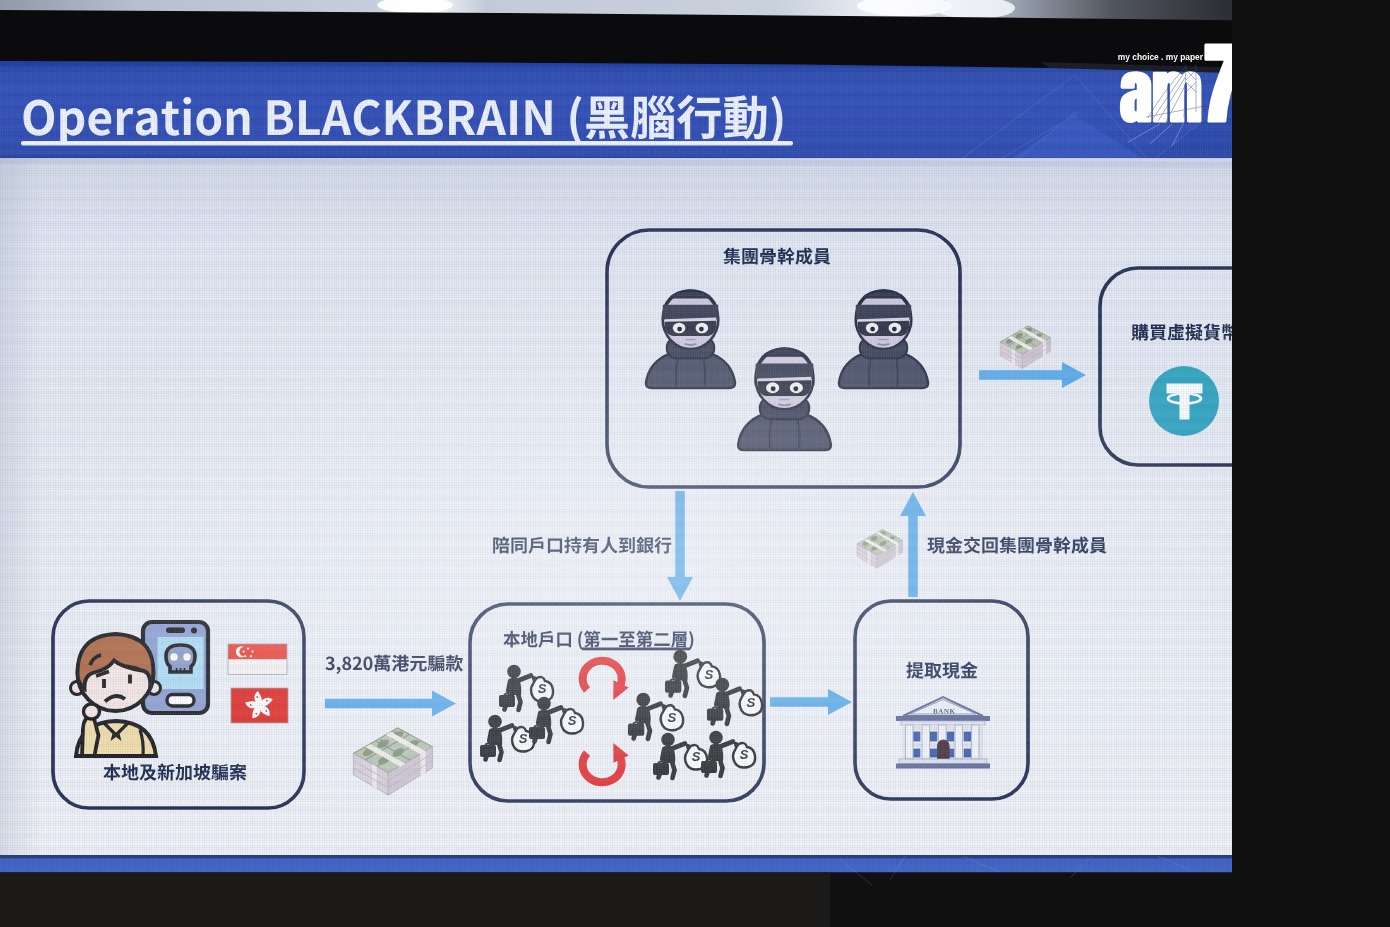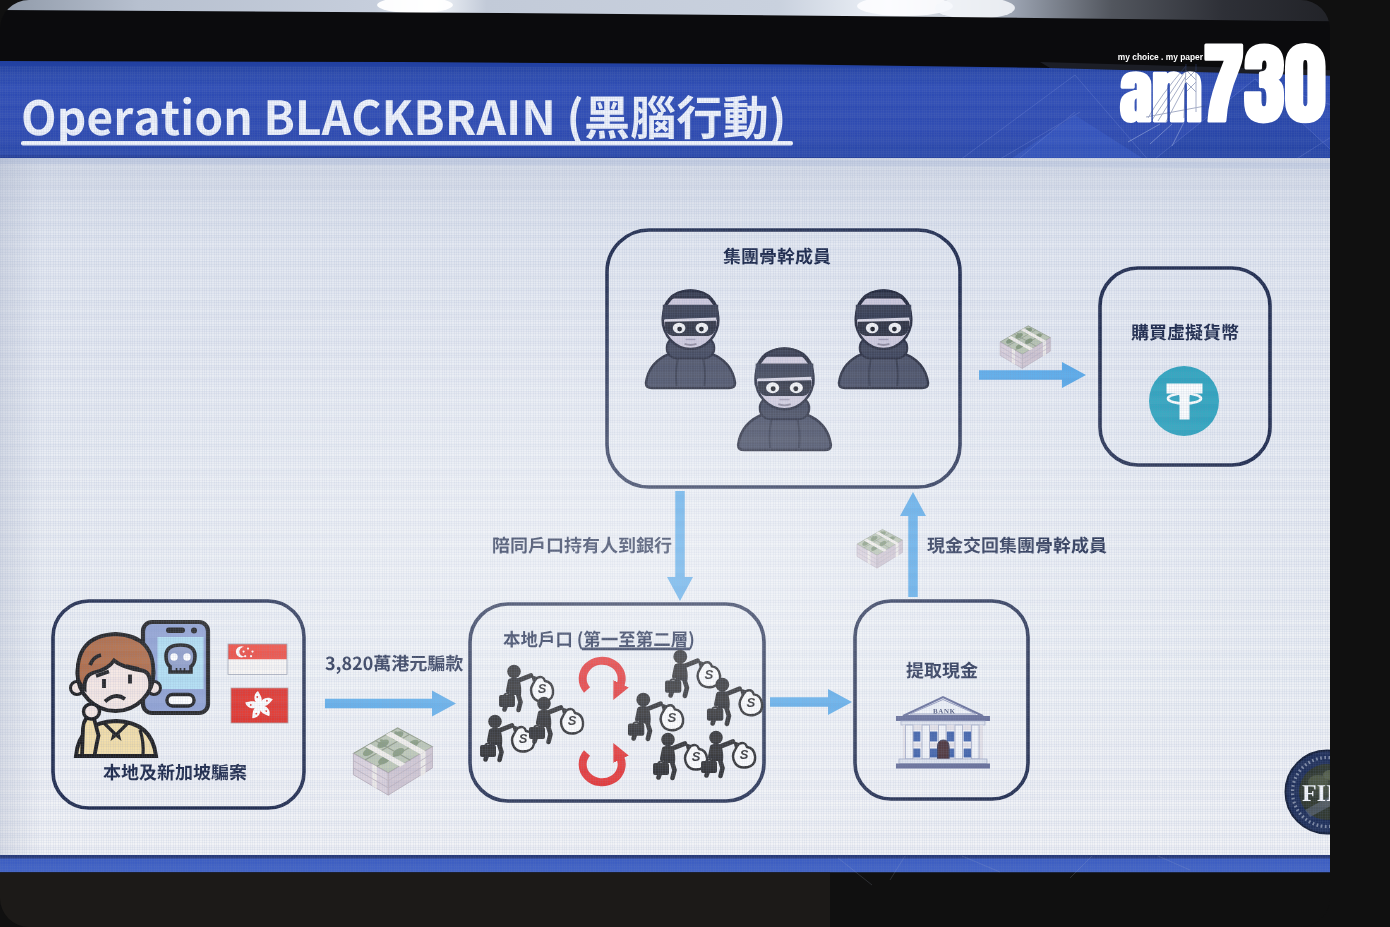--- a/index.html
+++ b/index.html
@@ -1,15 +1,15 @@
 <!DOCTYPE html>
 <html><head><meta charset="utf-8"><title>slide</title>
 <style>
 html,body{margin:0;padding:0;background:#101010;}
-#stage{position:relative;width:1330px;height:927px;overflow:hidden;background:#101010;font-family:"Liberation Sans",sans-serif;border-radius:29px;}
+#stage{position:relative;width:1232px;height:927px;overflow:hidden;background:#101010;font-family:"Liberation Sans",sans-serif;}
 #stage svg.main{position:absolute;left:0;top:0;filter:blur(0.45px);}
 .tex{position:absolute;left:0;top:66px;width:1390px;height:806px;clip-path:polygon(0px 0px,1050px 2px,1250px 7.5px,1390px 11.5px,1390px 806px,0px 806px);pointer-events:none;
 background:
 repeating-linear-gradient(90deg, rgba(118,138,182,0.09) 0 1px, rgba(0,0,0,0) 1px 2.4px),
 repeating-linear-gradient(0deg, rgba(118,138,182,0.075) 0 1px, rgba(0,0,0,0) 1px 2.4px),
 repeating-linear-gradient(0deg, rgba(255,255,255,0.045) 0 5px, rgba(140,155,195,0.045) 9px 13px);}
 .vig{position:absolute;left:0;top:158px;width:1390px;height:697px;pointer-events:none;
 background:
 radial-gradient(900px 430px at 46% 58%, rgba(255,255,255,0.32), rgba(255,255,255,0) 72%),
 linear-gradient(180deg, rgba(165,175,198,0.22), rgba(165,175,198,0) 12%),

